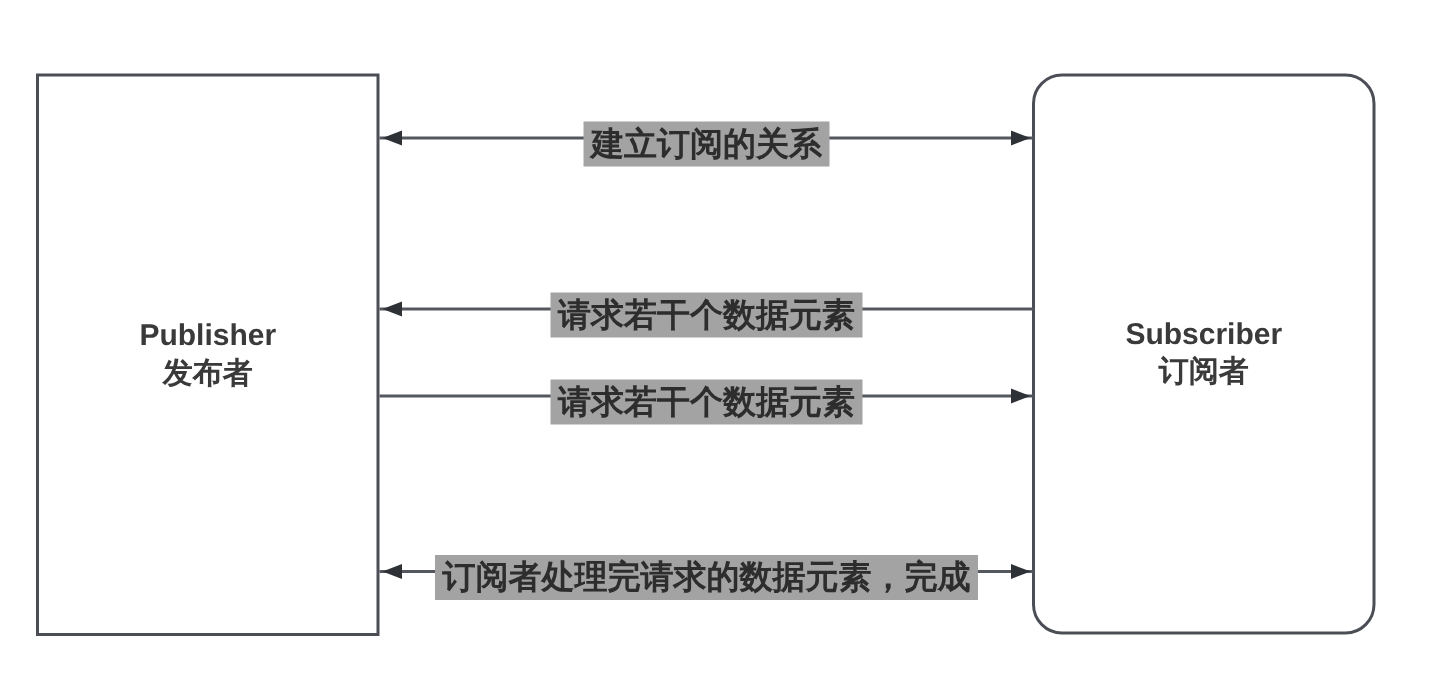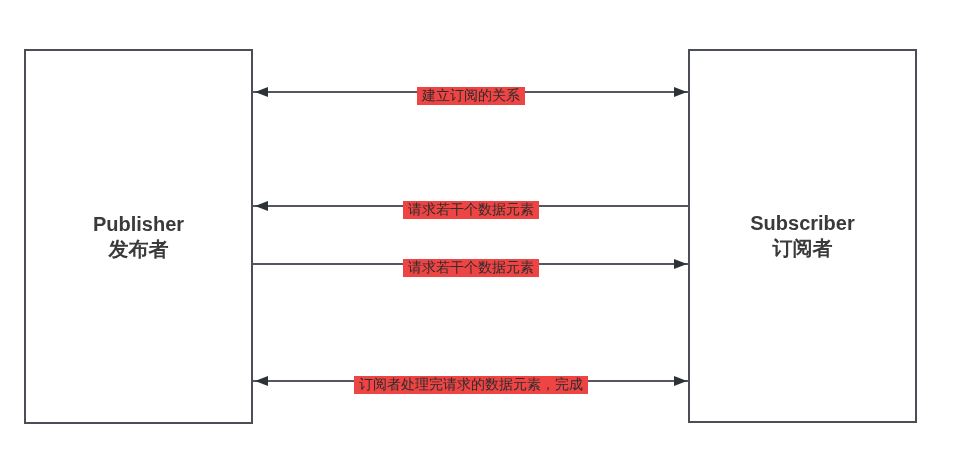--- a/index.html
+++ b/index.html
@@ -24,21 +24,21 @@
     border: 2px solid #4b4f55;
     background: #ffffff;
     box-sizing: border-box;
     display: flex;
     flex-direction: column;
     align-items: center;
     justify-content: center;
     text-align: center;
   }
   .node.publisher  { left: 24px; }
-  .node.subscriber { left: 688px; height: 374px; }
+  .node.subscriber { left: 688px; height: 374px; border-radius: 20px; }
   .node .title,
   .node .subtitle {
     font-size: 20px;
     font-weight: bold;
     color: #3a3a3a;
     line-height: 25px;
     white-space: nowrap;
   }
   
   .msg {
@@ -73,24 +73,24 @@
   }
   .msg .head-right {
     right: 2px;
     border-left: 13px solid #2e3136;
   }
   .msg .label {
     position: absolute;
     left: 50%;
     top: 4px;
     transform: translate(-50%, -50%);
-    background: #ef4444;
+    background: #a3a3a3;
     padding: 0 5px;
-    font-size: 14px;
-    font-weight: normal;
+    font-size: 22px;
+    font-weight: bold;
     color: #2d2d2d;
     white-space: nowrap;
   }
 </style>
 </head>
 <body>
 
 <div class="canvas">
 
   <div class="node publisher">

